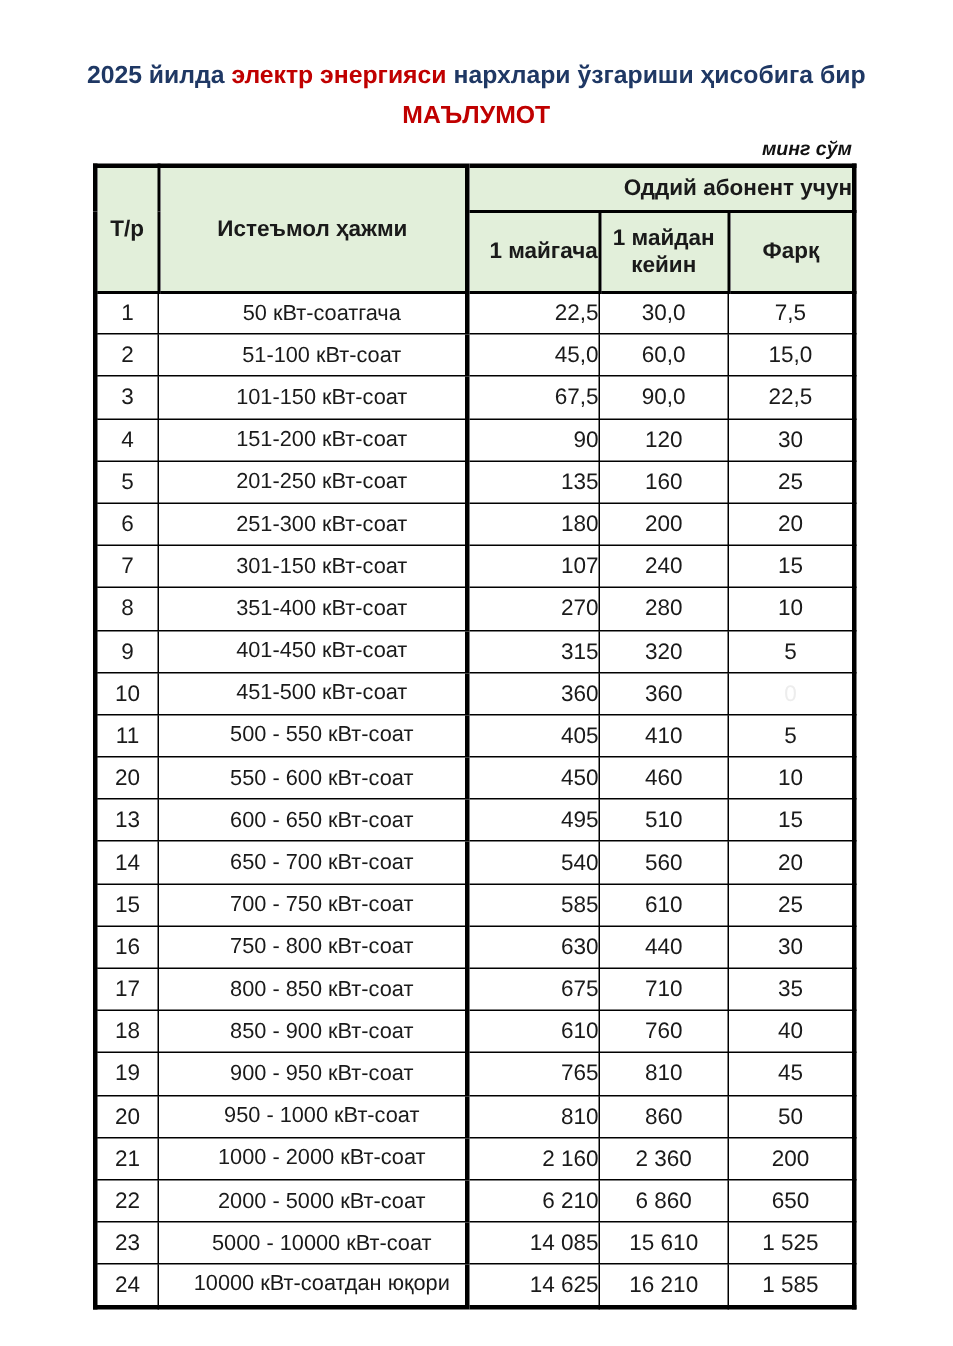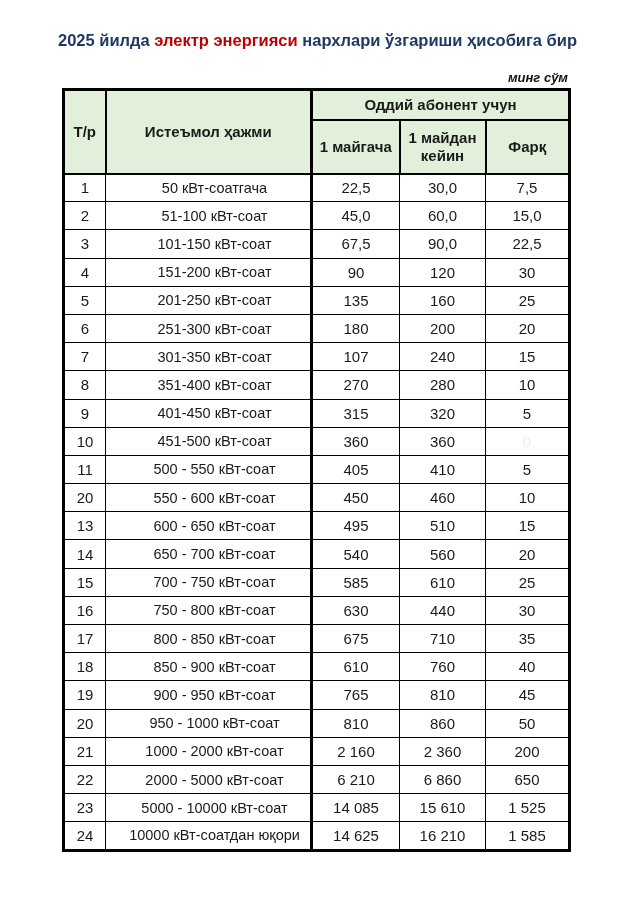--- a/index.html
+++ b/index.html
@@ -12,21 +12,21 @@
   }
   *{margin:0;padding:0;box-sizing:border-box;}
   html,body{background:#ffffff;}
   body{
     width:635px;height:897px;
     font-family:"Liberation Sans", sans-serif;
     color:var(--text-black);
     position:relative;
     overflow:hidden;
   }
-  .page{width:635px;height:897px;padding-top:27px;}
+  .page{width:635px;height:897px;padding-top:37px;}
   .doc-title{
     text-align:center;
     font-weight:bold;
     font-size:16.5px;
     line-height:26px;
     color:var(--title-navy);
     padding:0 40px;
   }
   .doc-title .red{color:var(--accent-red);}
   .doc-subtitle{
@@ -36,21 +36,21 @@
     line-height:24px;
     color:var(--accent-red);
     margin-top:2px;
   }
   .unit-note{
     width:568px;
     text-align:right;
     font-style:italic;
     font-weight:bold;
     font-size:13px;
-    margin-top:17px;
+    margin-top:2px;
     margin-bottom:3px;
     color:#111;
   }
   table.data-table{
     border-collapse:collapse;
     margin-left:62px;
     table-layout:fixed;
     width:506px;
   }
   .data-table th,.data-table td{
@@ -67,40 +67,41 @@
     font-weight:bold;
     border-width:2px;
     font-size:15px;
   }
   .data-table thead th.group-head{height:30px;}
   .data-table col.c-num{width:42px;}
   .data-table col.c-range{width:206px;}
   .data-table col.c-before{width:88px;}
   .data-table col.c-after{width:86px;}
   .data-table col.c-diff{width:84px;}
-  .data-table th.thick-left, .data-table td.thick-left{border-left-width:3px;}
+  .data-table th.thick-left, .data-table td.thick-left{border-left-width:3px;text-align:right;}
   .data-table thead{border-bottom:2.5px solid var(--border-black);}
   .data-table tbody td{height:28.2px;}
   .data-table td.col-range{
     text-align:center;
     padding-left:13px;
     font-size:14.5px;
   }
   .data-table td.faint{color:var(--faint-gray);}
   .data-table thead th.sub-head{height:54px;white-space:normal;line-height:18px;}
 </style>
 </head>
 <body>
 
 <div class="page">
 
   <div class="doc-title">
     <span>2025 йилда </span><span class="red">электр энергияси</span><span> нархлари ўзгариши ҳисобига бир</span><br>
   </div>
 
+  <div class="doc-subtitle">МАЪЛУМОТ</div>
 
   <div class="unit-note">минг сўм</div>
 
   <table class="data-table">
     <colgroup>
       <col class="c-num">
         <col class="c-range">
         <col class="c-before">
         <col class="c-after">
         <col class="c-diff">
@@ -155,21 +156,21 @@
         </tr>
         <tr>
           <td class="col-num">6</td>
           <td class="col-range">251-300 кВт-соат</td>
           <td class="col-val thick-left">180</td>
           <td class="col-val">200</td>
           <td class="col-val">20</td>
         </tr>
         <tr>
           <td class="col-num">7</td>
-          <td class="col-range">301-350 кВт-соат</td>
+          <td class="col-range">301-150 кВт-соат</td>
           <td class="col-val thick-left">107</td>
           <td class="col-val">240</td>
           <td class="col-val">15</td>
         </tr>
         <tr>
           <td class="col-num">8</td>
           <td class="col-range">351-400 кВт-соат</td>
           <td class="col-val thick-left">270</td>
           <td class="col-val">280</td>
           <td class="col-val">10</td>

